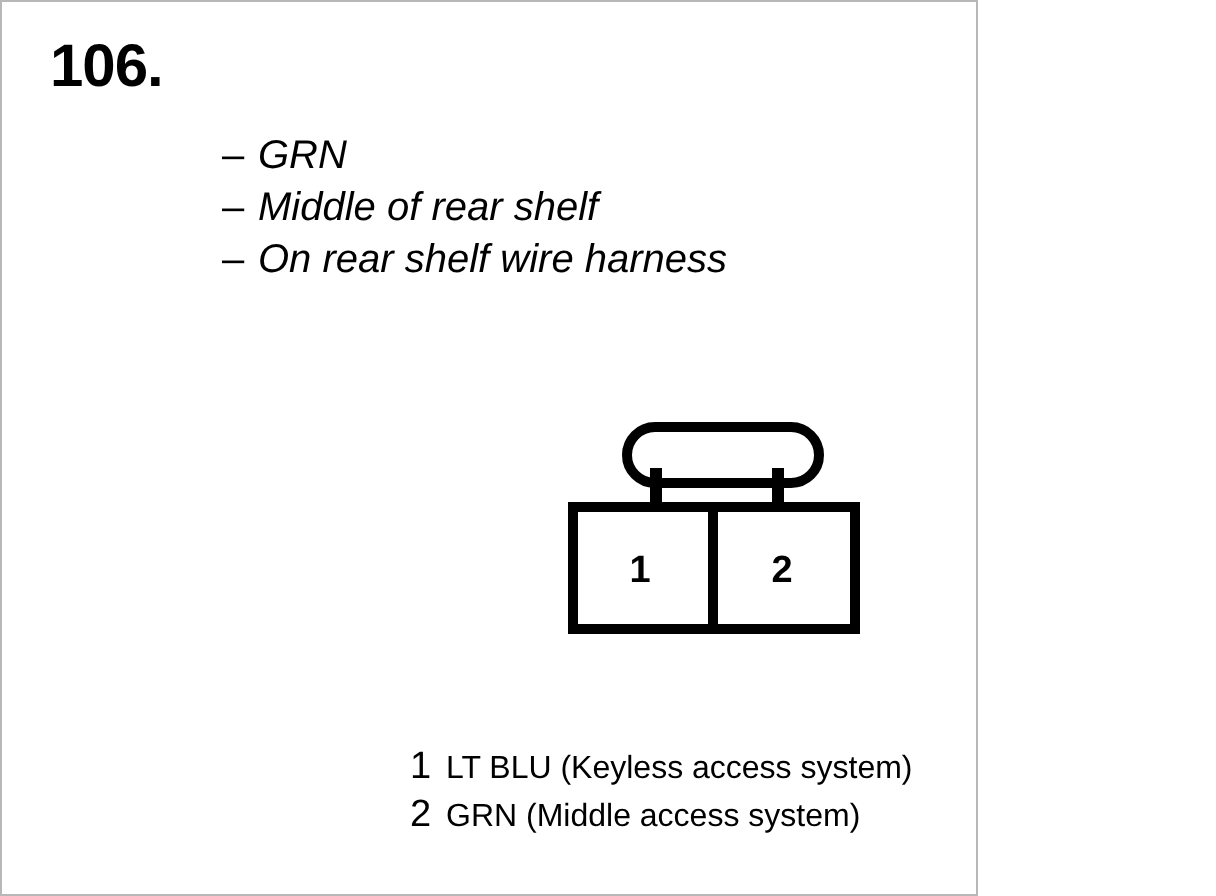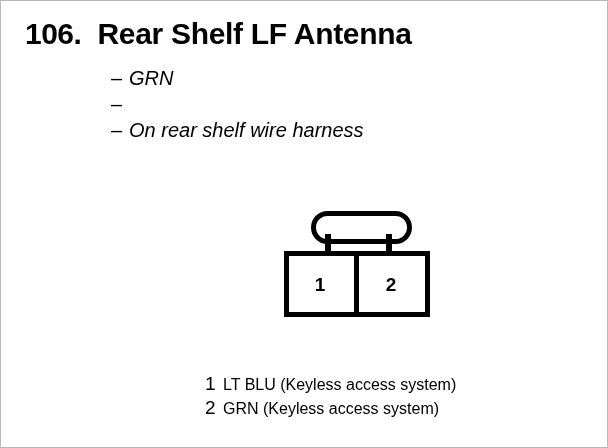--- a/index.html
+++ b/index.html
@@ -6,21 +6,21 @@
     margin: 0;
     padding: 0;
     background: #ffffff;
   }
   body {
     font-family: "Liberation Sans", sans-serif;
     color: #000000;
   }
   #page {
     position: relative;
-    width: 608px;
+    width: 489px;
     height: 448px;
     background: #ffffff;
     border: 1px solid #b8b8b8;
     box-sizing: border-box;
     overflow: hidden;
   }
 
   
   #heading {
     position: absolute;
@@ -105,30 +105,30 @@
     line-height: 24px;
   }
 </style>
 </head>
 <body>
 
 <div id="page">
 
   <div id="heading">
     <span class="num">106.</span>
-    <span class="title">Rear Shelf LF Antenna</span>
   </div>
 
   <div id="bullets">
     <div class="bullet-row">
       <span class="bullet-dash">–</span>
       <span class="bullet-text">GRN</span>
     </div>
     <div class="bullet-row">
       <span class="bullet-dash">–</span>
+      <span class="bullet-text">Middle of rear shelf</span>
     </div>
     <div class="bullet-row">
       <span class="bullet-dash">–</span>
       <span class="bullet-text">On rear shelf wire harness</span>
     </div>
   </div>
 
   <div id="connector">
     <svg width="160" height="125" viewBox="0 0 160 125" xmlns="http://www.w3.org/2000/svg">
 
@@ -146,17 +146,17 @@
     </svg>
   </div>
 
   <div id="legend">
     <div class="legend-row">
       <span class="legend-pin">1</span>
       <span class="legend-label">LT BLU (Keyless access system)</span>
     </div>
     <div class="legend-row">
       <span class="legend-pin">2</span>
-      <span class="legend-label">GRN (Keyless access system)</span>
+      <span class="legend-label">GRN (Middle access system)</span>
     </div>
   </div>
 
 </div>
 
 </body></html>

